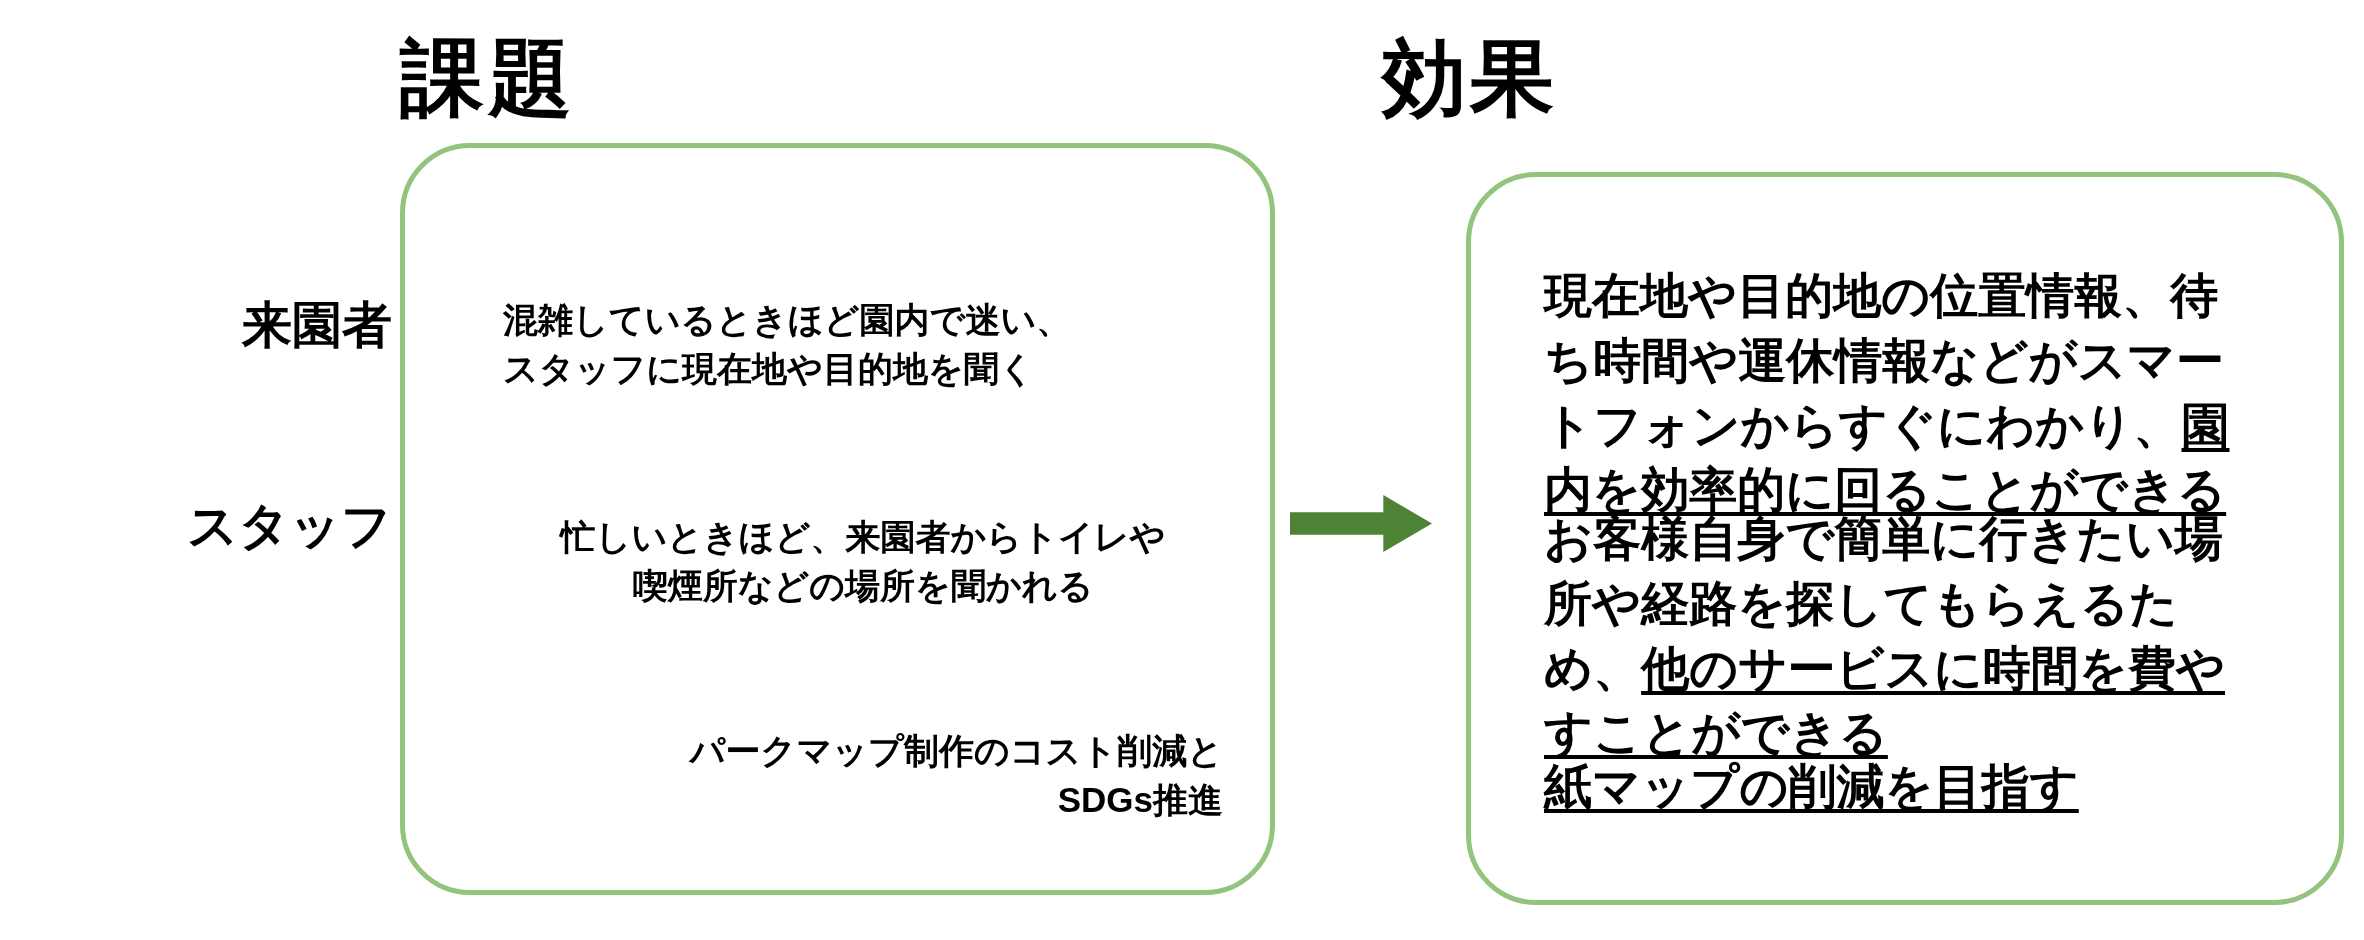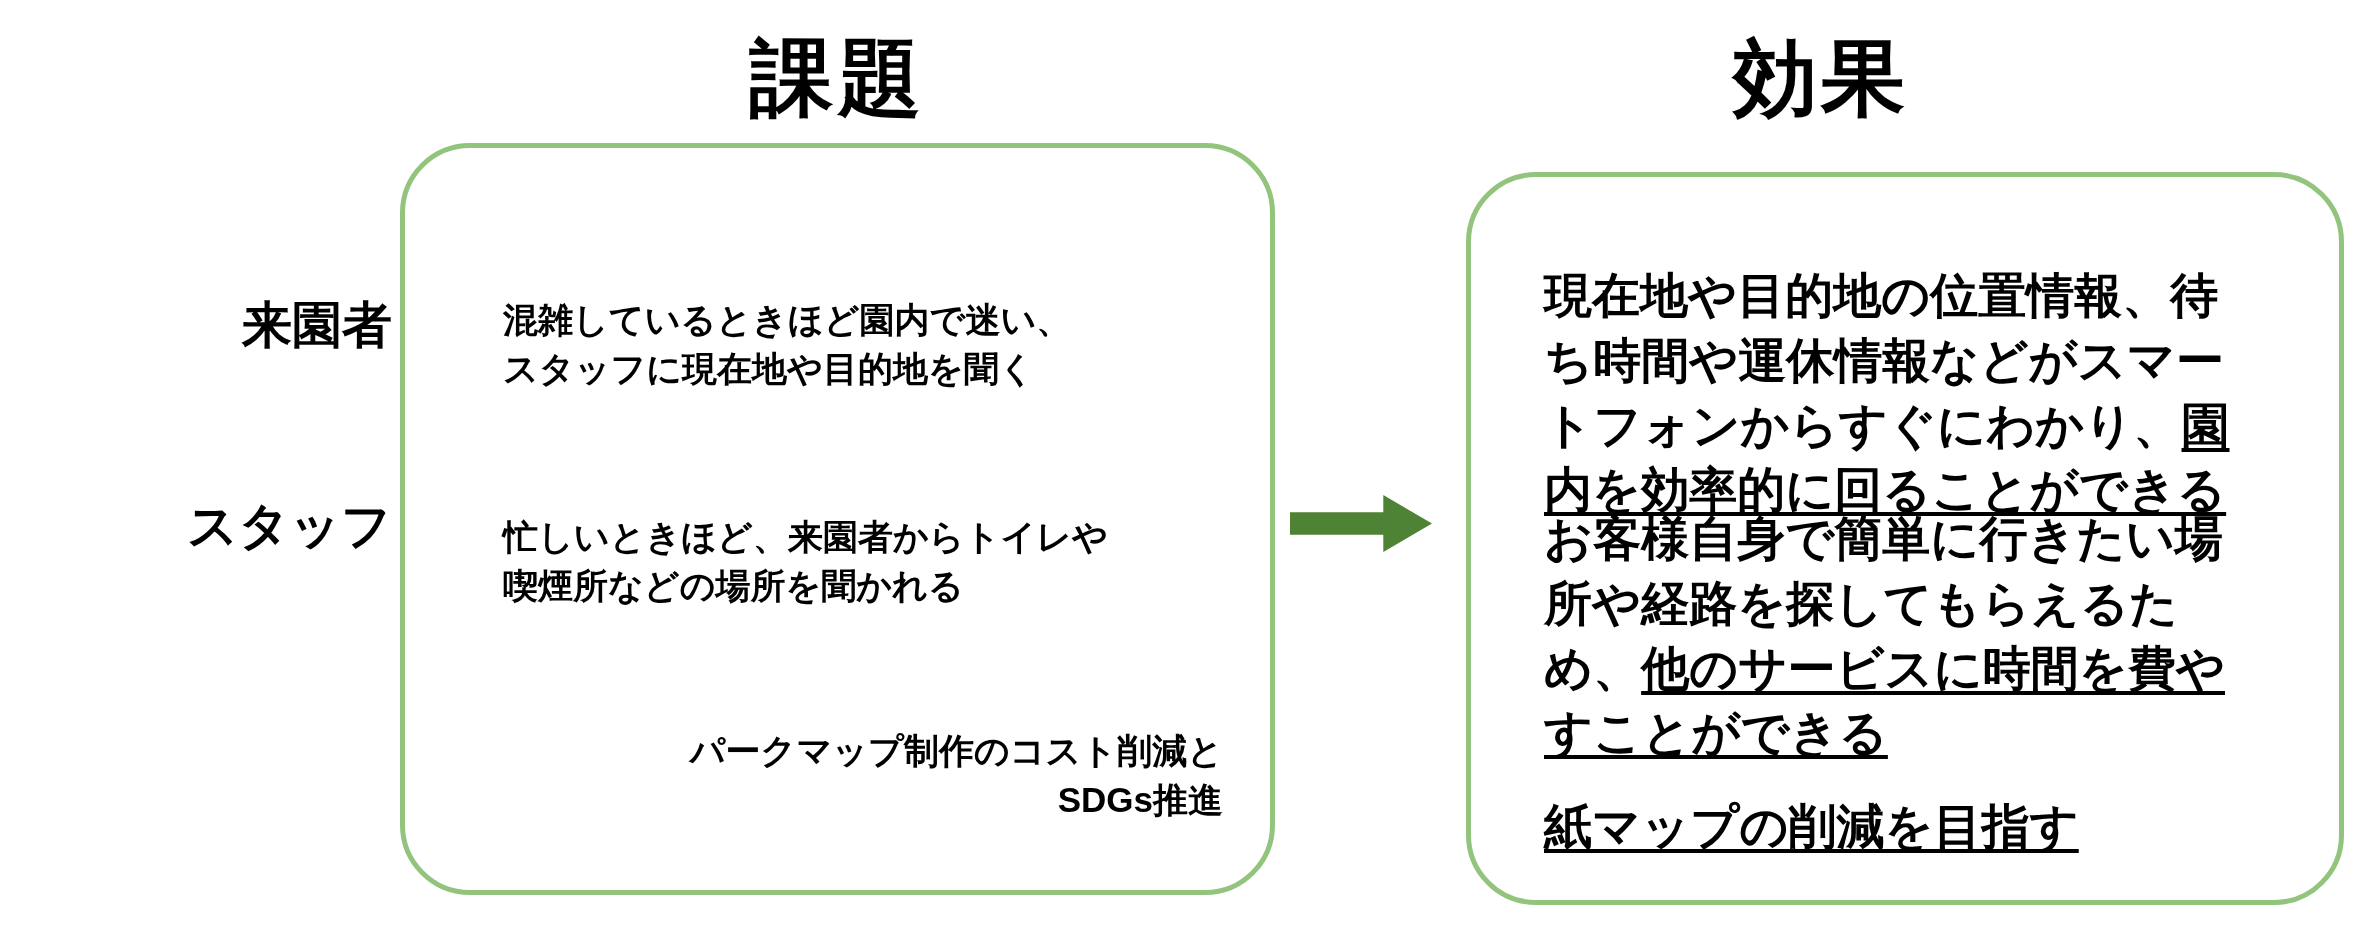--- a/index.html
+++ b/index.html
@@ -12,21 +12,20 @@
     font-family: "Liberation Sans", "DejaVu Sans", sans-serif;
     color: #000000;
     font-weight: 700;
     overflow: hidden;
   }
   .title {
     position: absolute;
     top: 22px;
     font-size: 84px;
     font-weight: 700;
-    text-align: center;
     letter-spacing: 4px;
   }
   .title-left  { left: 400px;  width: 875px; }
   .title-right { left: 1382px; width: 878px; }
 
   .row-label {
     position: absolute;
     left: 0;
     width: 392px;
     text-align: right;
@@ -49,33 +48,33 @@
 
   .issue {
     position: absolute;
     left: 98px;
     width: 720px;
     font-size: 35px;
     line-height: 1.4;
     white-space: pre-line;
   }
   .issue-0 { top: 147px; }
-  .issue-1 { top: 364px; }
+  .issue-1 { top: 364px; text-align: center; }
   .issue-2 { top: 578px; text-align: right; }
 
   .effect {
     position: absolute;
     left: 73px;
     width: 696px;
     font-size: 48px;
     line-height: 1.35;
   }
   .effect-0 { top: 87px; }
   .effect-1 { top: 330px; }
-  .effect-2 { top: 578px; margin-top: 40px; }
+  .effect-2 { top: 578px; }
 
   .em {
     text-decoration: underline;
     text-decoration-thickness: 4px;
     text-underline-offset: 6px;
   }
 
   .arrow {
     position: absolute;
     left: 1290px;

